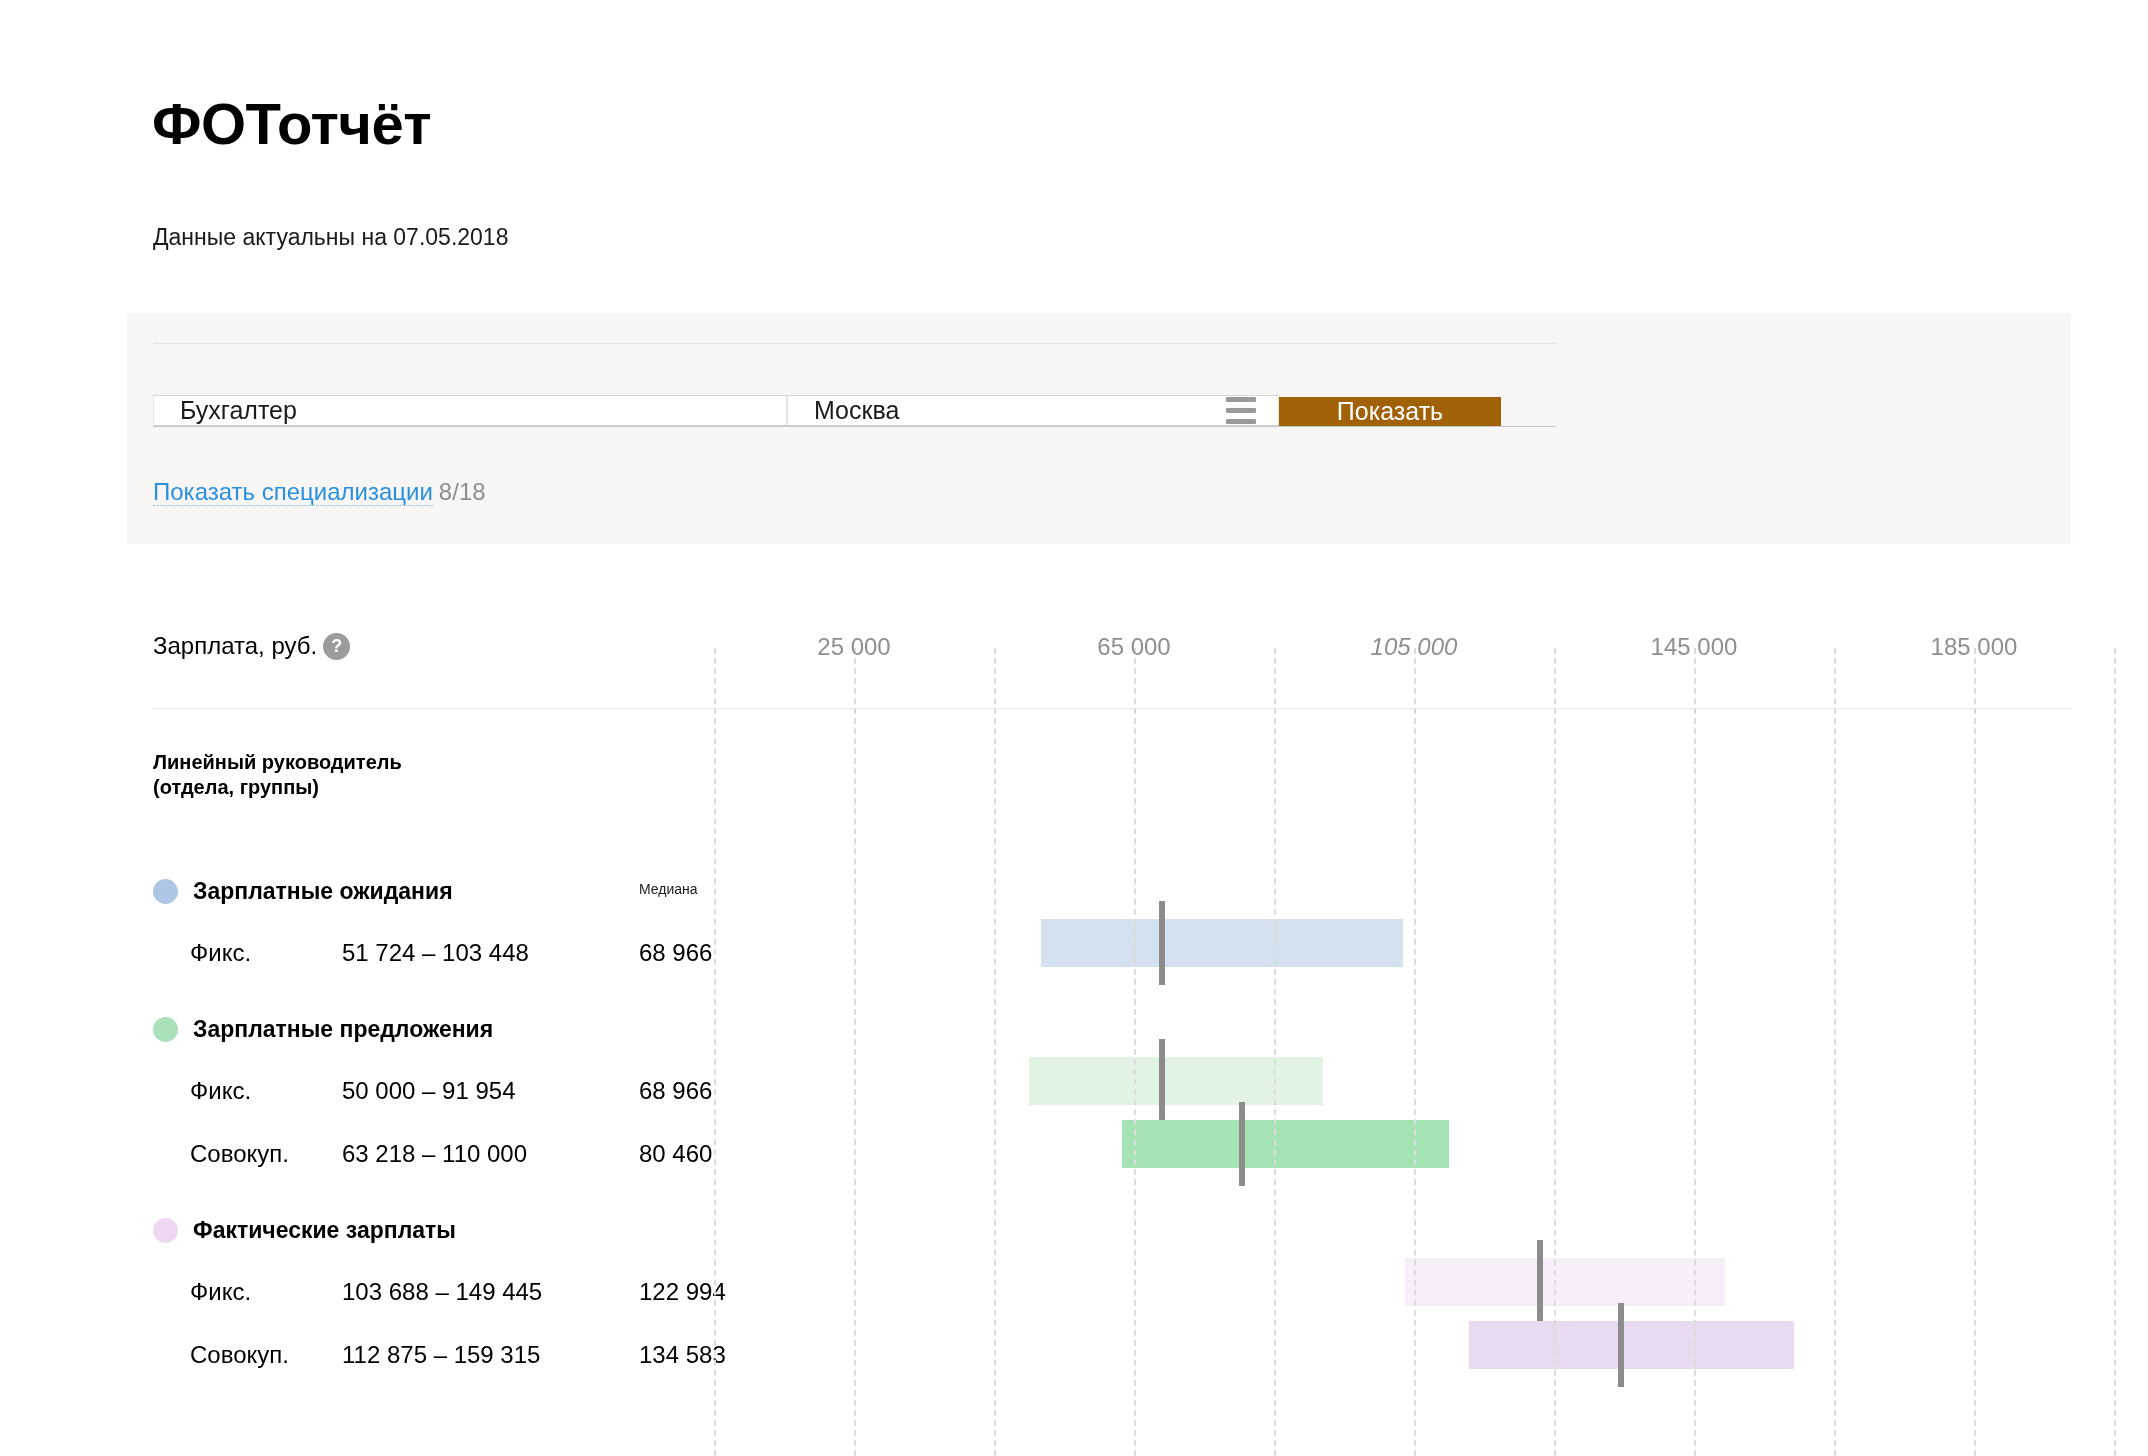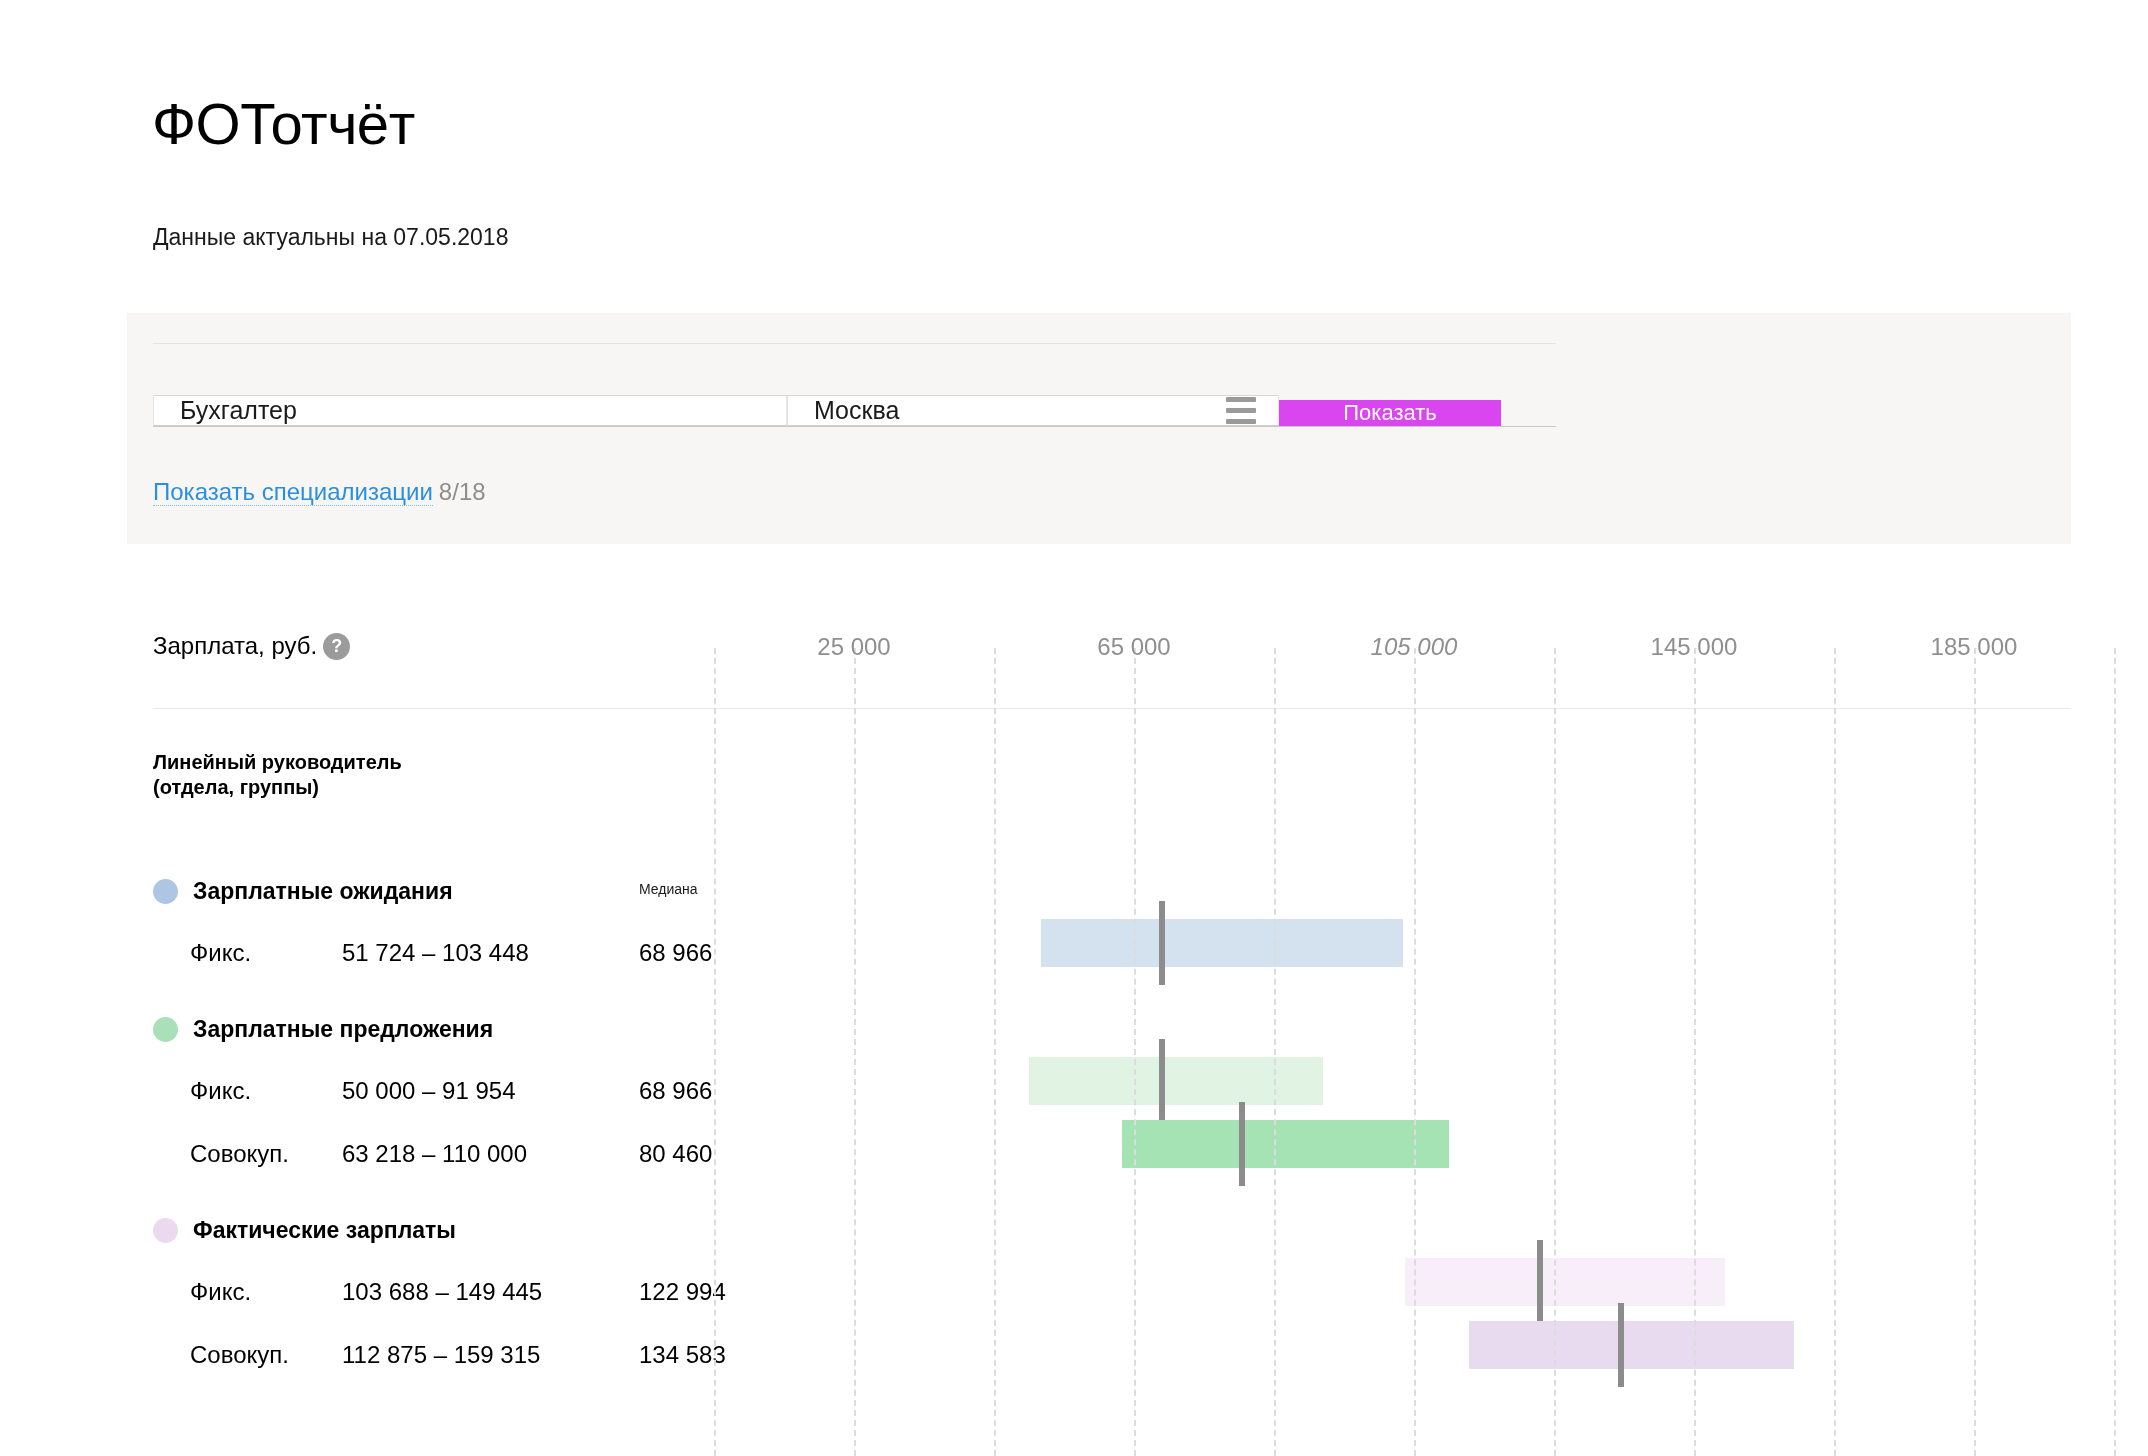--- a/index.html
+++ b/index.html
@@ -9,21 +9,21 @@
     font-family:"Liberation Sans","DejaVu Sans",sans-serif;
     color:#000000;
     overflow:hidden;
     position:relative;
   }
   .page{position:relative;width:2148px;height:1456px;}
 
   
   .title{
     position:absolute;left:152px;top:95px;
-    font-size:58px;font-weight:400;letter-spacing:-0.5px;
+    font-size:58px;font-weight:700;letter-spacing:-0.5px;
     color:#000;line-height:1;
   }
   .subtitle{
     position:absolute;left:153px;top:224px;
     font-size:23px;color:#1a1a1a;
   }
 
   
   .search-panel{
     position:absolute;left:127px;top:313px;
@@ -52,23 +52,23 @@
   }
   .field-text{font-size:25px;color:#1a1a1a;}
   .burger{
     display:inline-block;width:30px;
   }
   .burger i{
     display:block;height:5px;background:#9a9a9a;margin-bottom:6px;border-radius:1px;
   }
   .burger i:last-child{margin-bottom:0;}
   .btn-show{
-    width:222px;background:#d946ef;color:#fff;
+    width:222px;background:#a16207;color:#fff;
     display:flex;align-items:center;justify-content:center;
-    font-size:22px;cursor:pointer;user-select:none;
+    font-size:25px;cursor:pointer;user-select:none;
   }
 
   .spec-line{
     position:absolute;left:153px;top:478px;
     font-size:24px;
   }
   .spec-link{
     color:#2a8fe0;border-bottom:1px dotted #7dbff0;cursor:pointer;
   }
   .spec-count{color:#8d8d8d;margin-left:6px;}

